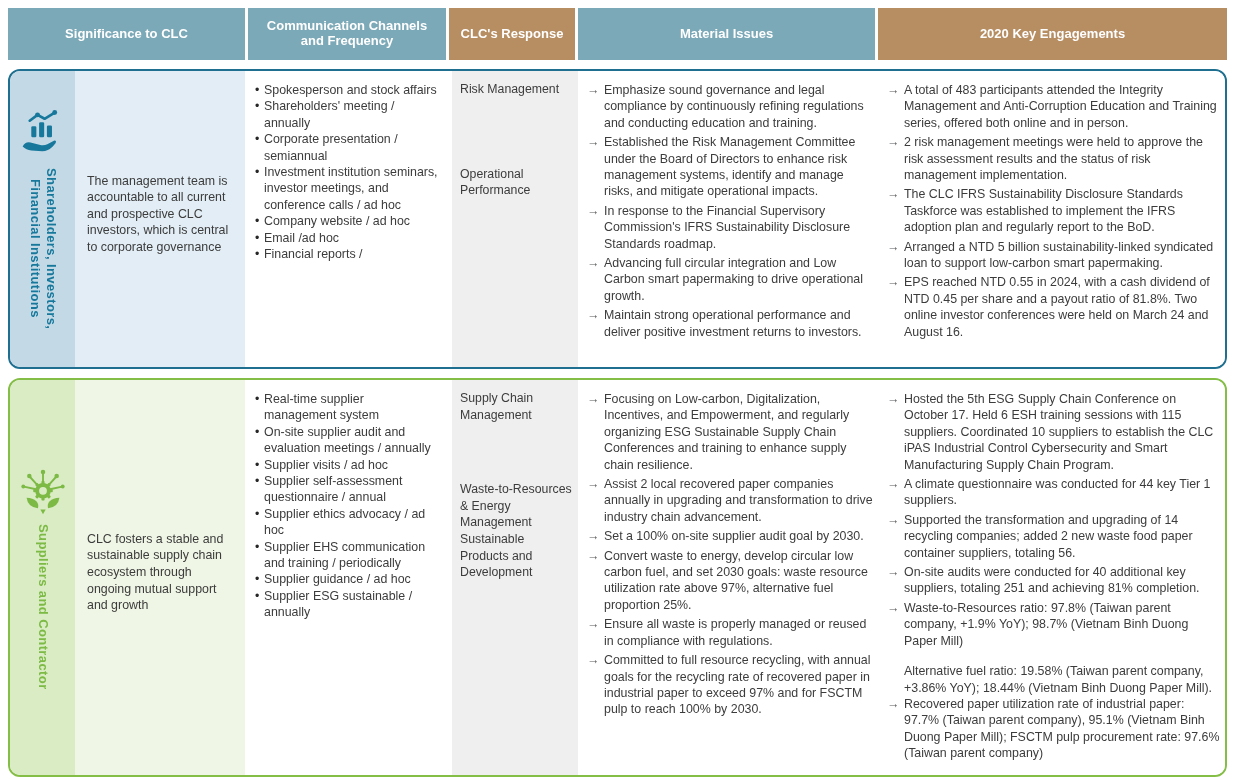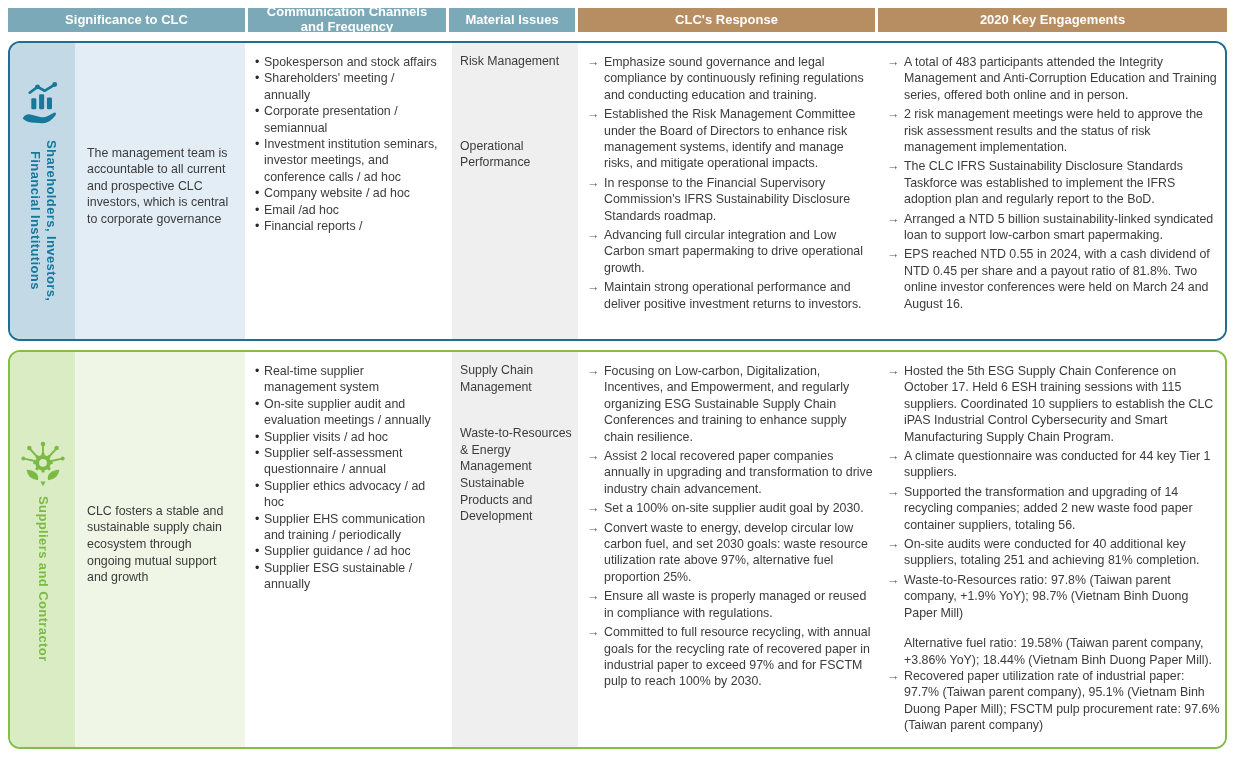--- a/index.html
+++ b/index.html
@@ -14,21 +14,21 @@
     width:1235px;height:780px;overflow:hidden;
     font-family:"Liberation Sans","DejaVu Sans",sans-serif;
     color:var(--body-text);
   }
   
   .header-row{
     display:grid;grid-template-columns:237px 198px 126px 297px 349px;
     gap:3px;margin:8px 8px 0 8px;
   }
   .hcell{
-    height:24px;display:flex;align-items:center;justify-content:center;
+    height:52px;display:flex;align-items:center;justify-content:center;
     color:var(--header-text);font-weight:bold;font-size:13px;line-height:1.15;
     text-align:center;padding:0 8px;
   }
   .hcell.teal{background:var(--header-teal)}
   .hcell.tan{background:var(--header-tan)}
   
   .srow{
     margin:9px 8px 0 8px;border:2.5px solid;border-radius:12px;overflow:hidden;
     display:grid;grid-template-columns:65px 170px 204px 132px 300px auto;
     background:#fff;
@@ -56,38 +56,38 @@
   .bullet-item{display:flex}
   .bullet{flex:none;width:9px;color:#262626}
   .btext{flex:1}
   .issues{
     background:var(--issues-bg);
     border-left:3px solid #fff;border-right:3px solid #fff;
     padding:10px 4px 10px 8px;
   }
   .issue{font-size:12.3px;line-height:16.6px}
   .row-0 .issue:nth-child(2){margin-top:68px}
-  .row-1 .issue:nth-child(2){margin-top:30px}
+  .row-1 .issue:nth-child(2){margin-top:58px}
   .row-1 .issue:nth-child(3){}
   .responses{padding:11px 8px 10px 6px;background:#fff}
   .engagements{padding:11px 4px 10px 6px;background:#fff}
   .arrow-item{display:flex;margin-bottom:3px}
   .arrow{flex:none;width:17px;color:var(--arrow-color)}
   .atext{flex:1}
   .cont{margin-left:17px;margin-top:14px}
 </style>
 </head>
 <body>
 
 <div class="page">
   <div class="header-row">
     <div class="hcell teal">Significance to CLC</div>
     <div class="hcell teal">Communication Channels and Frequency</div>
+    <div class="hcell tan">CLC's Response</div>
     <div class="hcell teal">Material Issues</div>
-    <div class="hcell tan">CLC's Response</div>
     <div class="hcell tan">2020 Key Engagements</div>
   </div>
   <div id="rows">
   <section class="srow row-0 theme-teal">
     <div class="strip">
       <span class="icon">
             <svg viewBox="0 0 64 64" fill="currentColor" aria-hidden="true">
               <path d="M15 15 L25 7.5 L34 12.5 L47 4.5" fill="none" stroke="currentColor" stroke-width="3.4" stroke-linecap="round" stroke-linejoin="round"></path>
               <circle cx="25" cy="7.5" r="3.1"></circle>
               <circle cx="47" cy="4.5" r="3.1"></circle>

